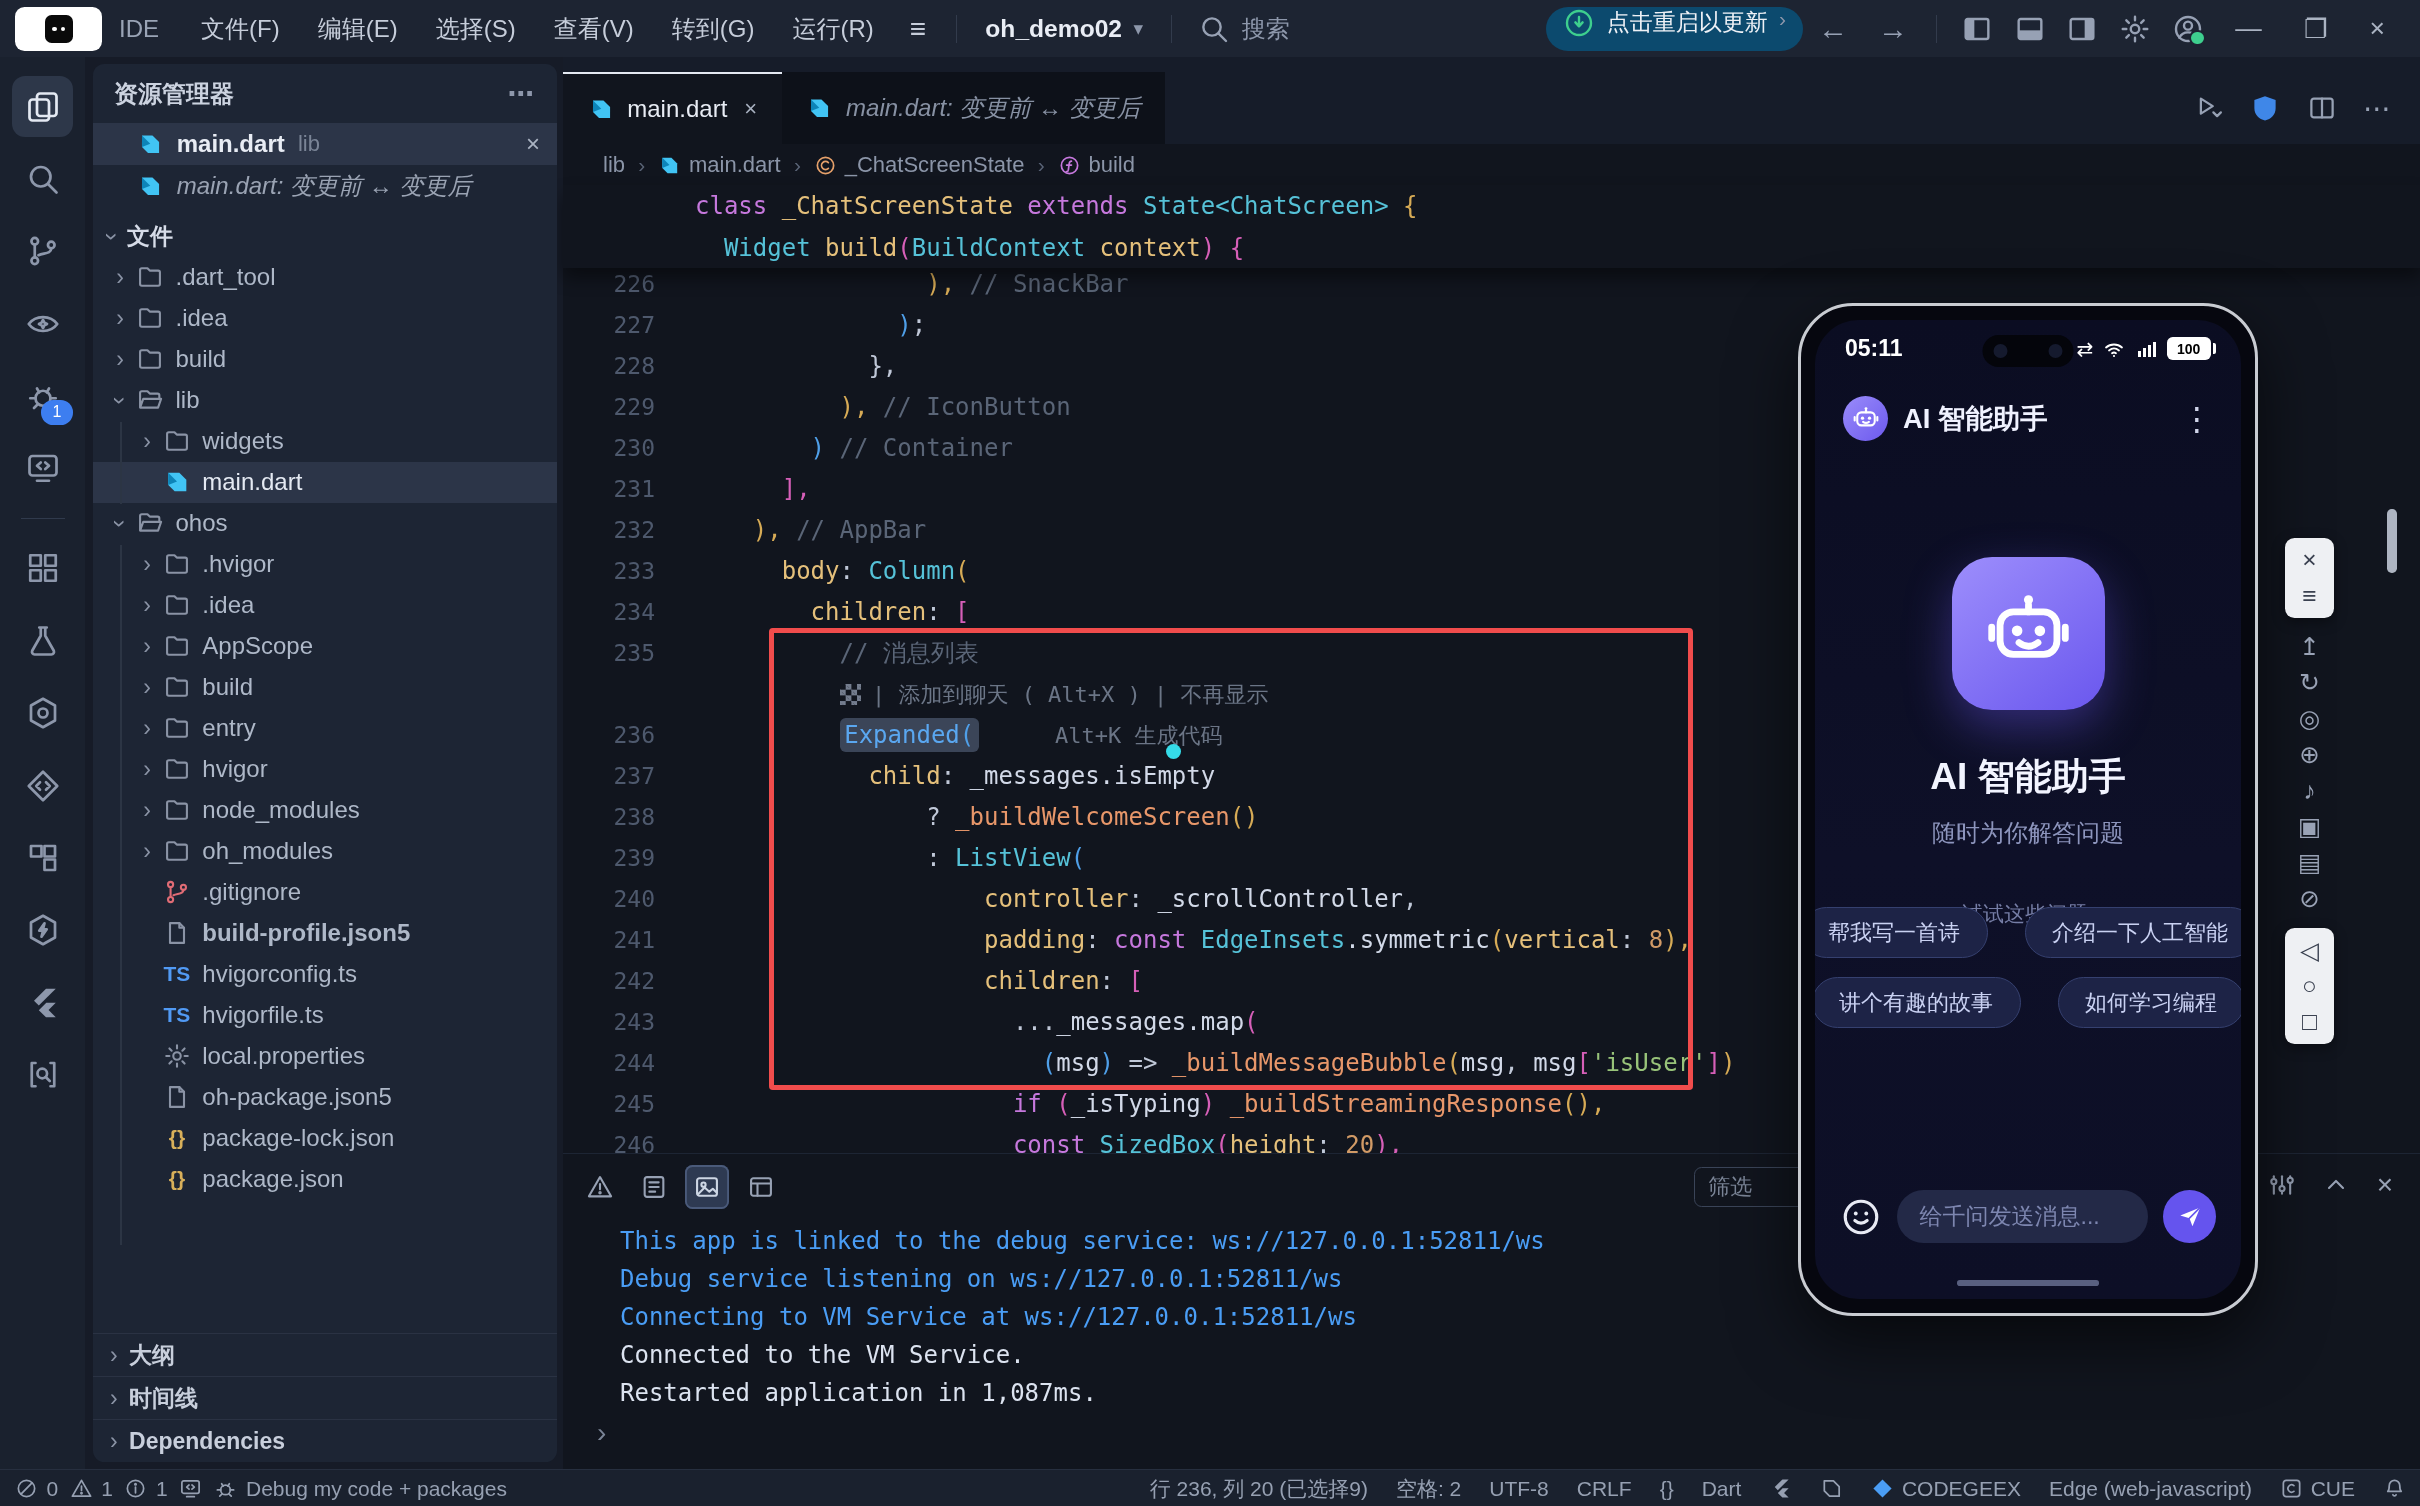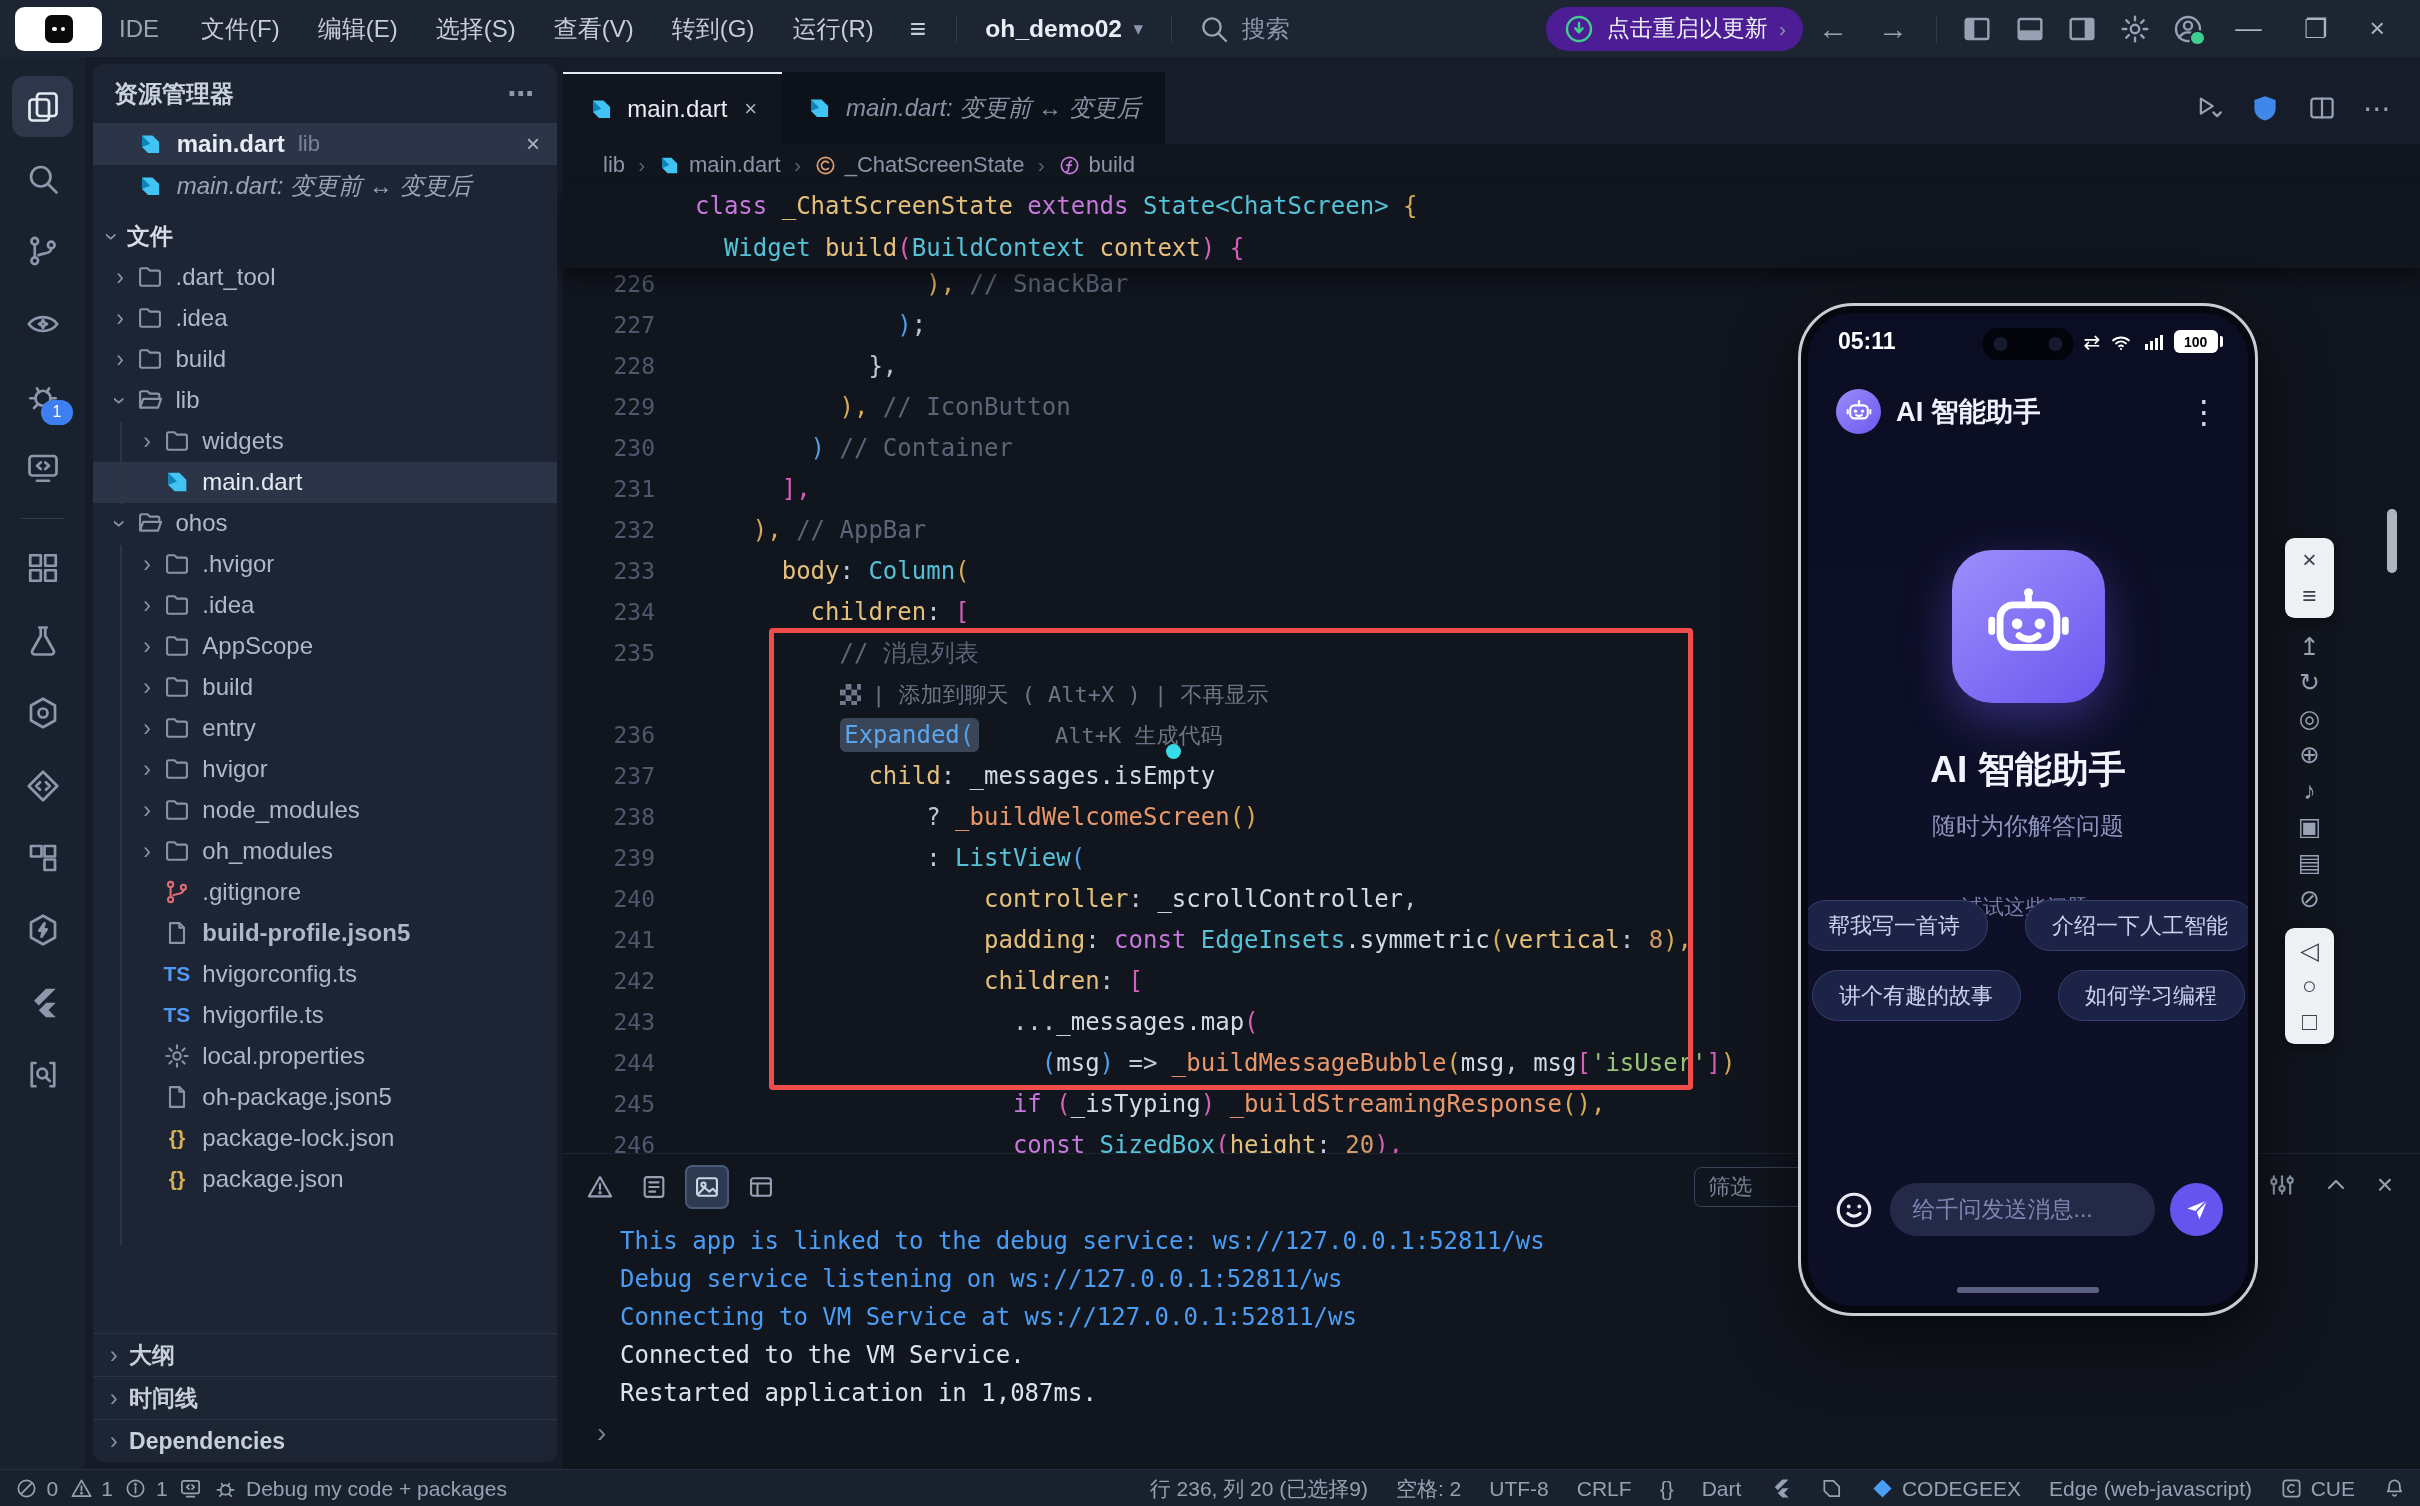--- a/index.html
+++ b/index.html
@@ -13,21 +13,21 @@
   .logo-mark::before,.logo-mark::after{content:"";position:absolute;top:12.3px;width:4.7px;height:4.7px;border-radius:50%;background:#fff;}
   .logo-mark::before{left:7.6px}.logo-mark::after{left:16px}
   .ide-label{color:#9aa4b6;font-size:24px;margin:0 23px 0 5.7px;}
   .menu{font-size:24px;color:#c6cdda;padding:7.6px 19px;border-radius:7.6px;white-space:nowrap;}
   .hamburger{font-size:28px;color:#c6cdda;padding:0 17px;}
   .tb-sep{width:0.9px;height:28px;background:#323b4c;margin:0 13.2px;flex:none;}
   .project{display:flex;align-items:center;gap:11.4px;font-size:24.6px;font-weight:700;color:#e9edf5;padding:5.7px 15px;}
   .project .chev{color:#8d97ab;font-size:19px;font-weight:400;}
   .tb-search{display:flex;align-items:center;gap:11.4px;color:#8d97ab;font-size:24px;padding:0 13.2px;}
   .tb-spacer{flex:1}
-  .update-pill{display:flex;align-items:center;gap:11.4px;background:#4c1d95;border-radius:23px;height:44px;padding:0 17px;color:#eef1f6;font-size:23px;white-space:nowrap;}
+  .update-pill{display:flex;align-items:flex-start;gap:11.4px;background:#0c4a6e;border-radius:23px;height:44px;padding:0 17px;color:#eef1f6;font-size:23px;white-space:nowrap;}
   .update-pill .pchev{color:#8d97ab;font-size:21px;}
   .nav-arrow{font-size:30px;color:#97a1b4;padding:0 15px;}
   .tb-icon{width:32px;height:32px;color:#97a1b4;margin:0 10.4px;position:relative;}
   .tb-icon.account::after{content:"";position:absolute;right:-1.9px;bottom:-1.9px;width:12.3px;height:12.3px;border-radius:50%;background:#3ecf8e;border:2.8px solid #1d2432;}
   .win-btn{font-size:26.5px;color:#aab3c2;padding:0 21px;}
   
   .activitybar{position:absolute;top:57px;left:0;width:85px;bottom:37px;background:#1a212e;display:flex;flex-direction:column;align-items:center;padding-top:19px;z-index:30;}
   .ab-item{width:61px;height:61px;margin-bottom:11.4px;display:flex;align-items:center;justify-content:center;border-radius:13.2px;color:#8d97ab;position:relative;flex:none;}
   .ab-item.active{background:#2d3749;color:#e4e9f2;}
   .ab-item svg{width:36px;height:36px;}
@@ -105,21 +105,21 @@
   .console-prompt{position:absolute;left:34px;bottom:21px;color:#7a8496;font-size:28px;}
   
   .statusbar{position:absolute;left:0;right:0;bottom:0;height:37px;background:#1a212e;border-top:0.9px solid #272f3f;display:flex;align-items:center;padding:0 15px;font-size:21px;color:#96a0b2;z-index:50;}
   .sb-left{display:flex;align-items:center;gap:11.4px;}
   .sb-left svg{width:24px;height:24px;}
   .sbar-spacer{flex:1}
   .sb-right{display:flex;align-items:center;gap:28px;white-space:nowrap;}
   .sb-item{display:flex;align-items:center;gap:7.6px;}
   .sb-item svg{width:23px;height:23px;}
   
-  .phone{position:absolute;left:1798px;top:303px;width:460px;height:1013px;z-index:20;border-radius:55px;background:#06070f;border:3.8px solid #c9ccd2;box-shadow:0 24.6px 66px rgba(0,0,0,.6);padding:7px;box-sizing:border-box;}
+  .phone{position:absolute;left:1798px;top:303px;width:460px;height:1013px;z-index:20;border-radius:55px;background:#06070f;border:3.8px solid #c9ccd2;box-shadow:0 24.6px 66px rgba(0,0,0,.6);padding:14px;box-sizing:border-box;}
   .phone-screen{width:100%;height:100%;border-radius:44px;background:linear-gradient(180deg,#0b0d22 0%,#0e1028 55%,#0d0f26 100%);position:relative;overflow:hidden;}
   .camera{position:absolute;top:15px;left:50%;transform:translateX(-50%);width:91px;height:32px;background:#04050b;border-radius:17px;display:flex;align-items:center;justify-content:space-between;padding:0 11.4px;box-sizing:border-box;}
   .lens{width:14px;height:14px;border-radius:50%;background:#151a2e;}
   .p-status{position:absolute;top:15px;left:30px;right:24.6px;display:flex;align-items:center;color:#fff;font-size:23px;font-weight:700;}
   .p-sticons{margin-left:auto;display:flex;align-items:center;gap:8.5px;font-weight:400;font-size:20px;}
   .p-sticons svg{width:24px;height:24px;color:#fff;}
   .bat{display:flex;align-items:center;}
   .bat-body{width:44px;height:23px;background:#fff;border-radius:5.7px;color:#000;font-size:14px;font-weight:700;display:flex;align-items:center;justify-content:center;}
   .bat-nub{width:3.8px;height:11.4px;background:#fff;border-radius:0 1.9px 1.9px 0;margin-left:1.9px;}
   .p-header{position:absolute;top:68px;left:0;right:0;height:61px;display:flex;align-items:center;padding:0 28px;gap:15px;}

